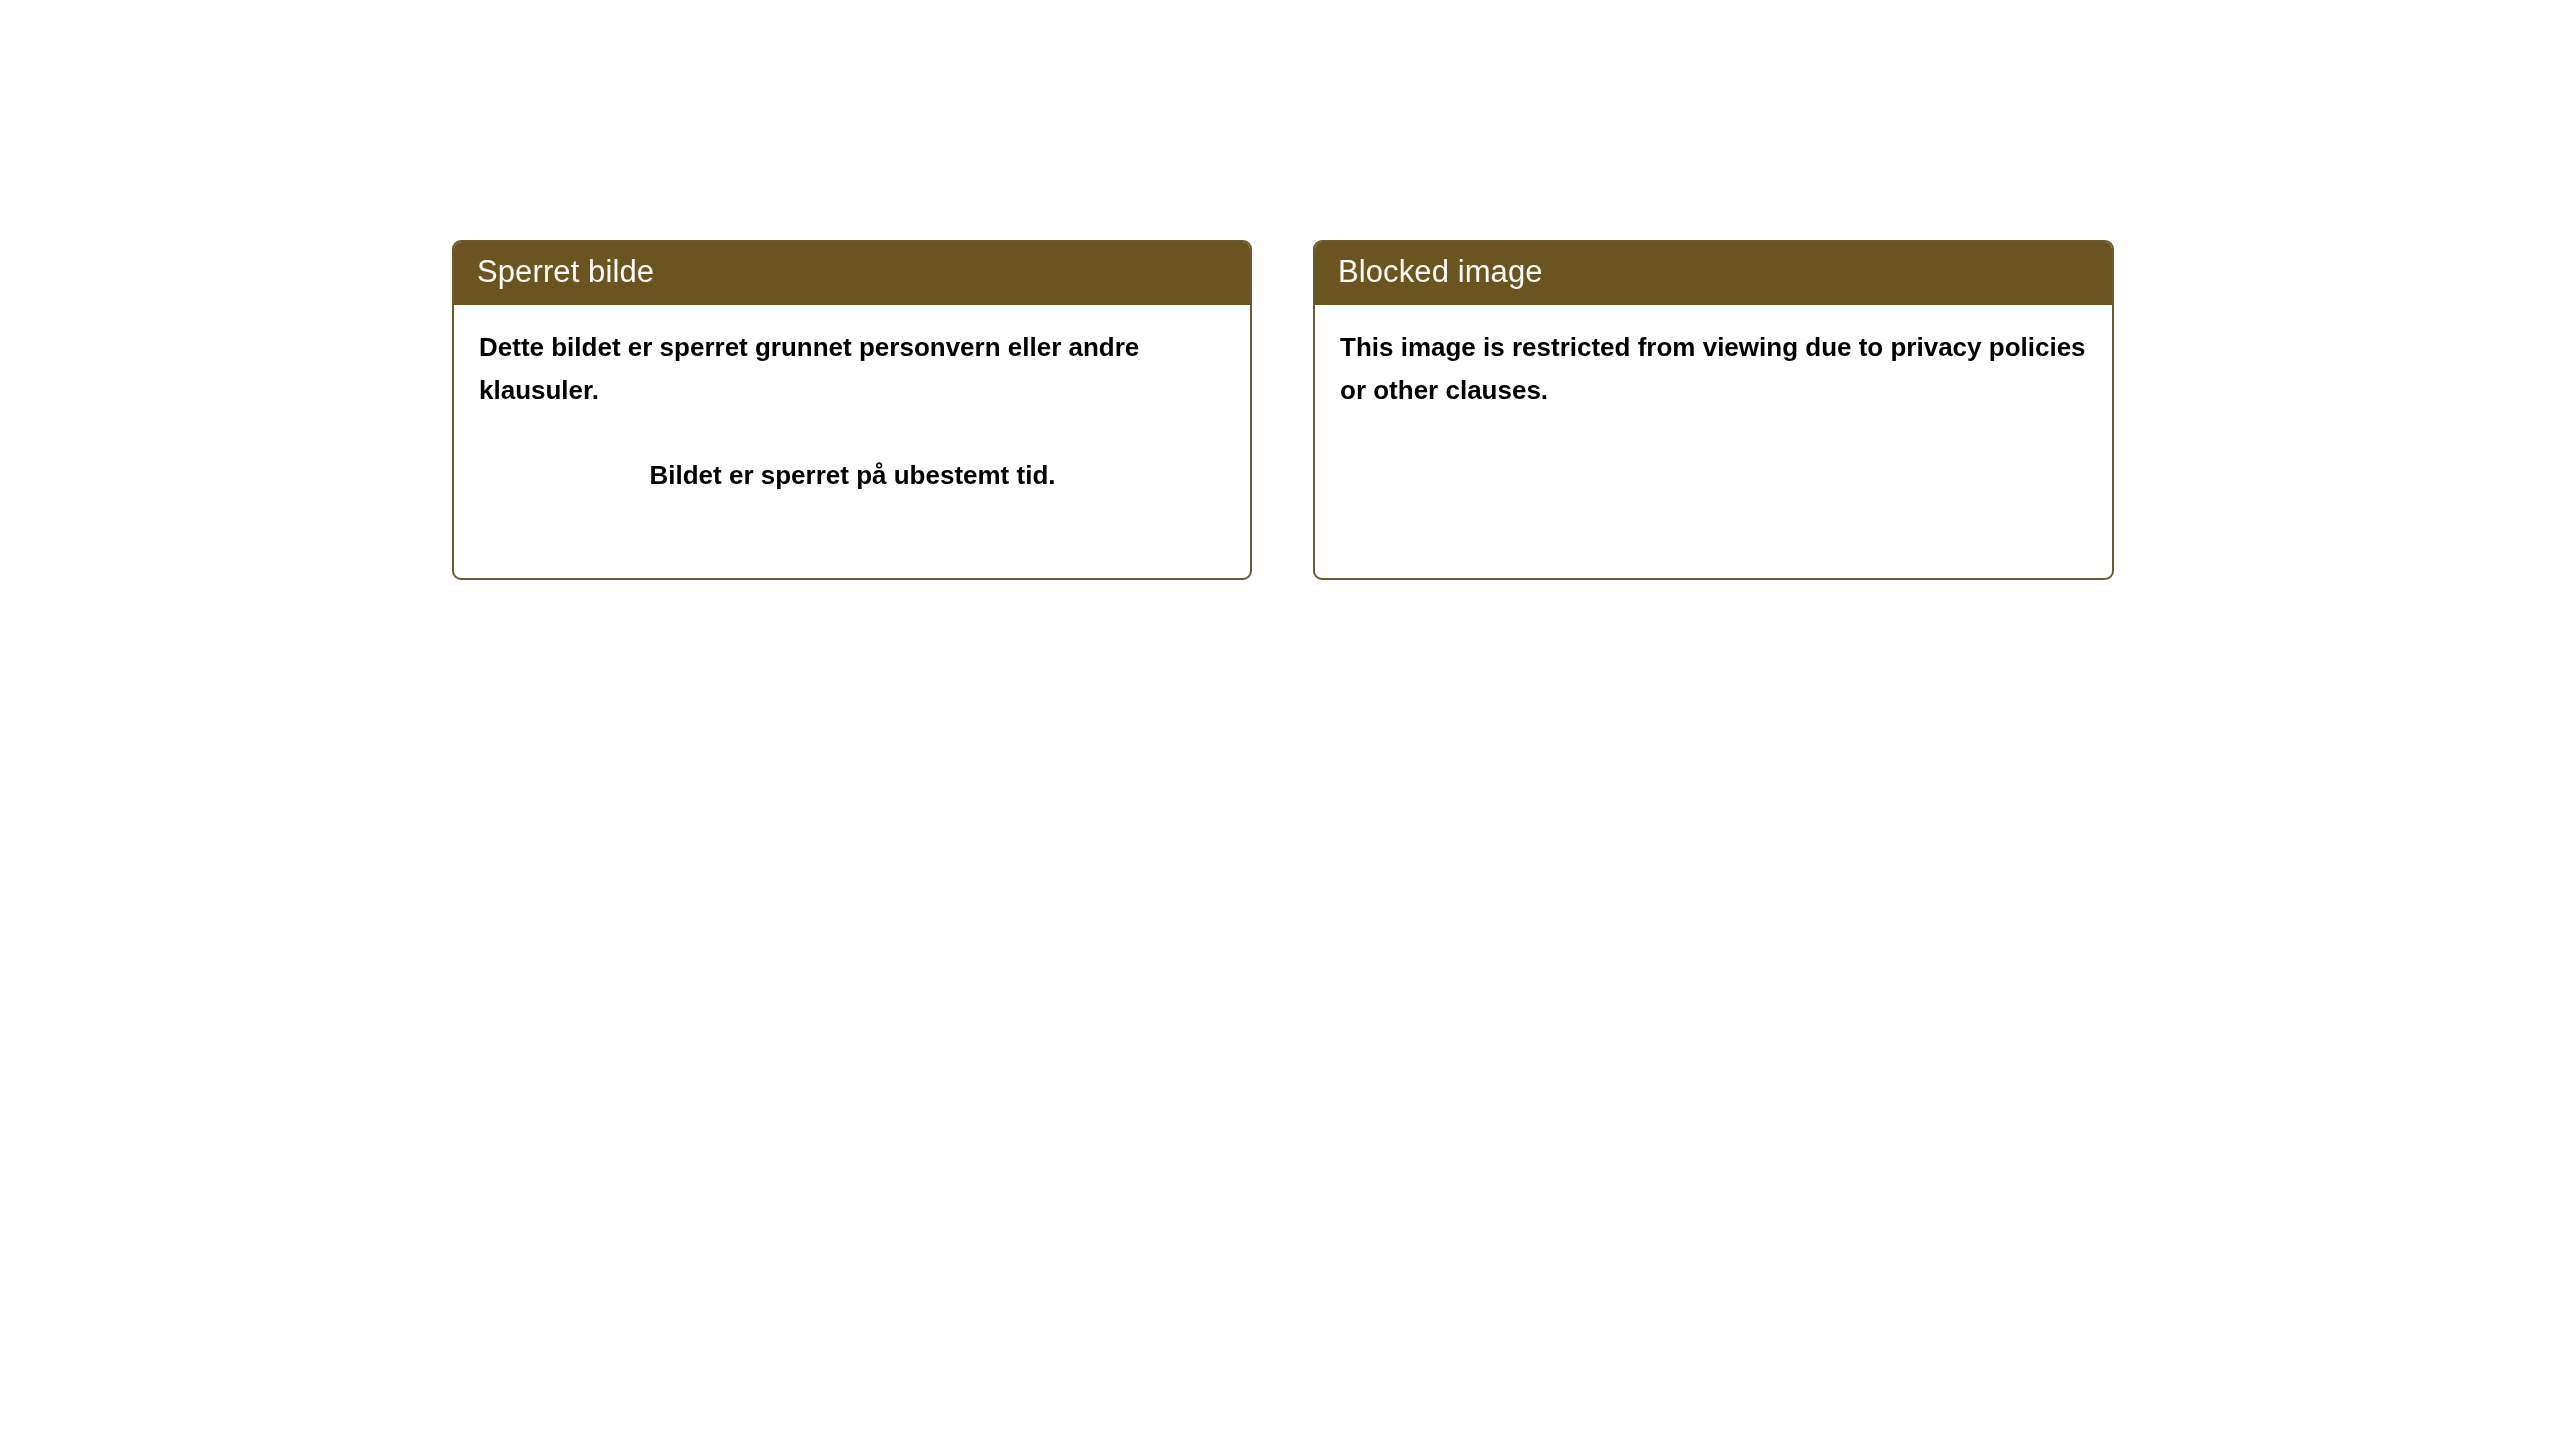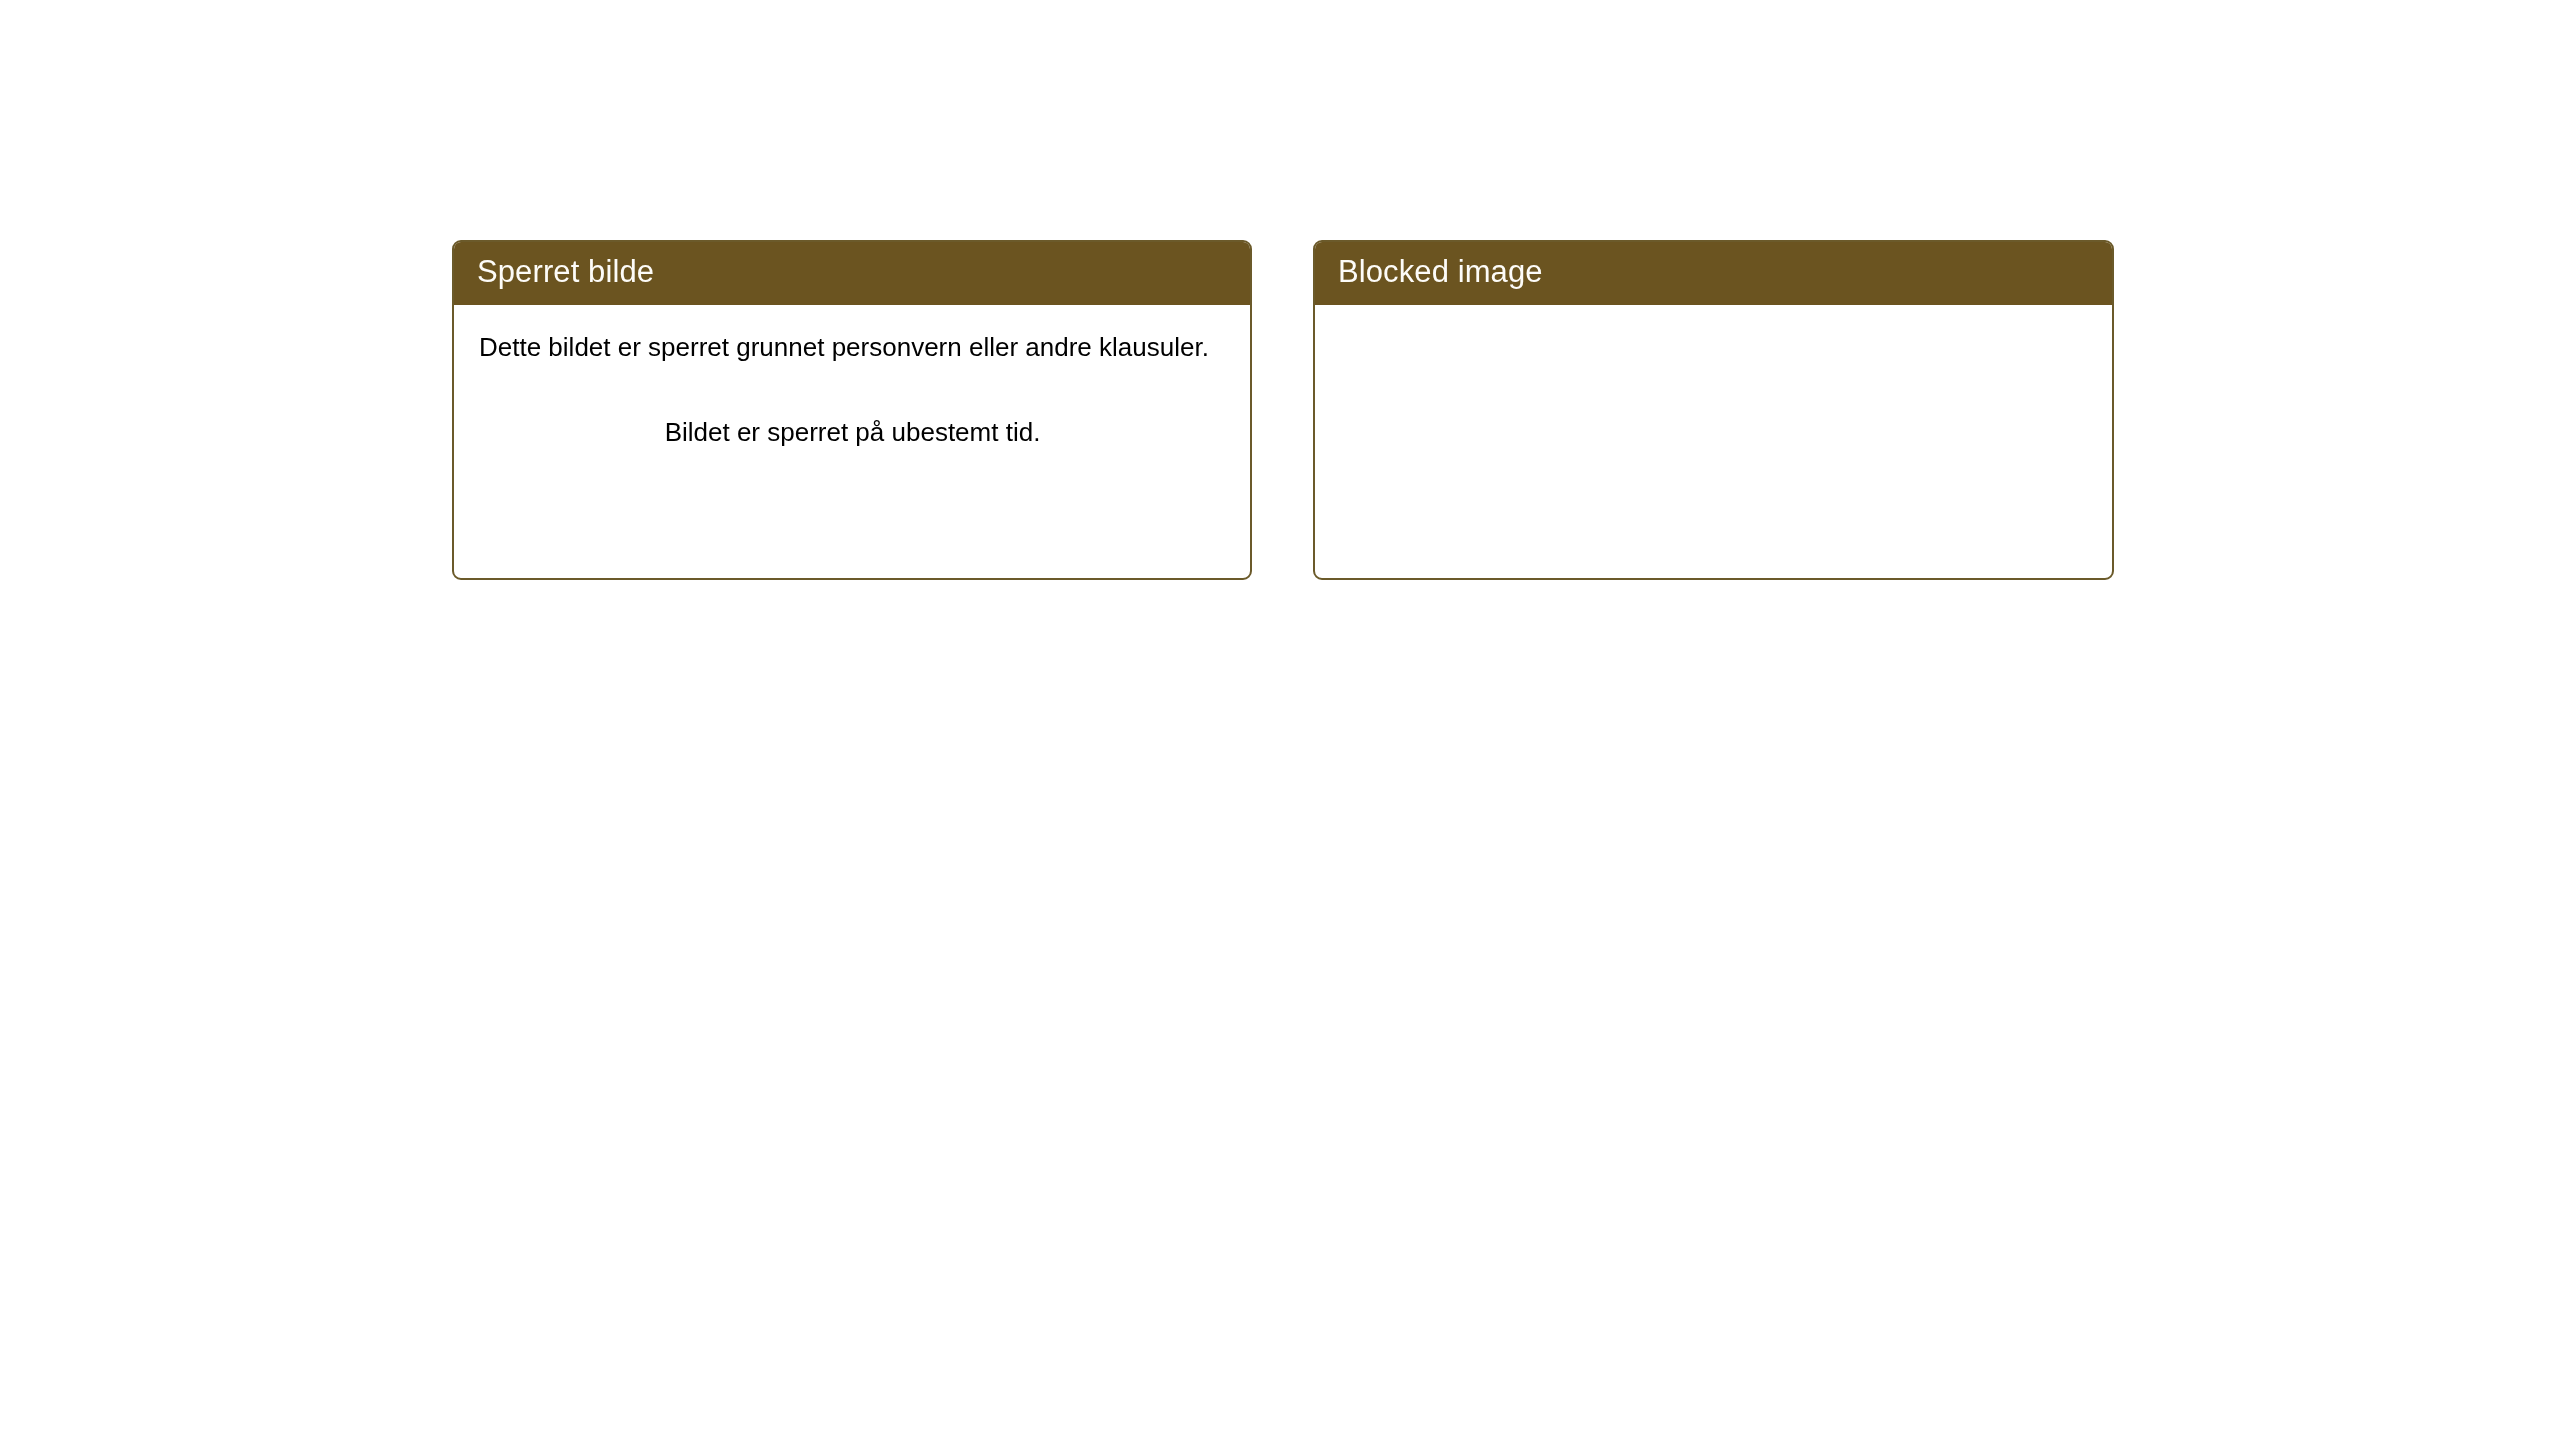--- a/index.html
+++ b/index.html
@@ -66,21 +66,21 @@
     right: 0;
     bottom: 0;
     padding: 21px 24px 0 25px;
     box-sizing: border-box;
   }
 
   .card-paragraph {
     color: #000000;
     font-size: 26px;
     line-height: 43px;
-    font-weight: 400;
+    font-weight: 700;
     margin: 0;
   }
 
   .card-paragraph + .card-paragraph {
     margin-top: 42px;
     text-align: center;
   }
 </style>
 </head>
 <body>
@@ -95,16 +95,17 @@
       <p class="card-paragraph">Dette bildet er sperret grunnet personvern eller andre klausuler.</p>
       <p class="card-paragraph">Bildet er sperret på ubestemt tid.</p>
     </div>
   </section>
 
   <section class="notice-card card-en">
     <header class="card-header">
       <h1 class="card-title">Blocked image</h1>
     </header>
     <div class="card-body">
+      <p class="card-paragraph">This image is restricted from viewing due to privacy policies or other clauses.</p>
     </div>
   </section>
 
 </div>
 
 </body></html>

